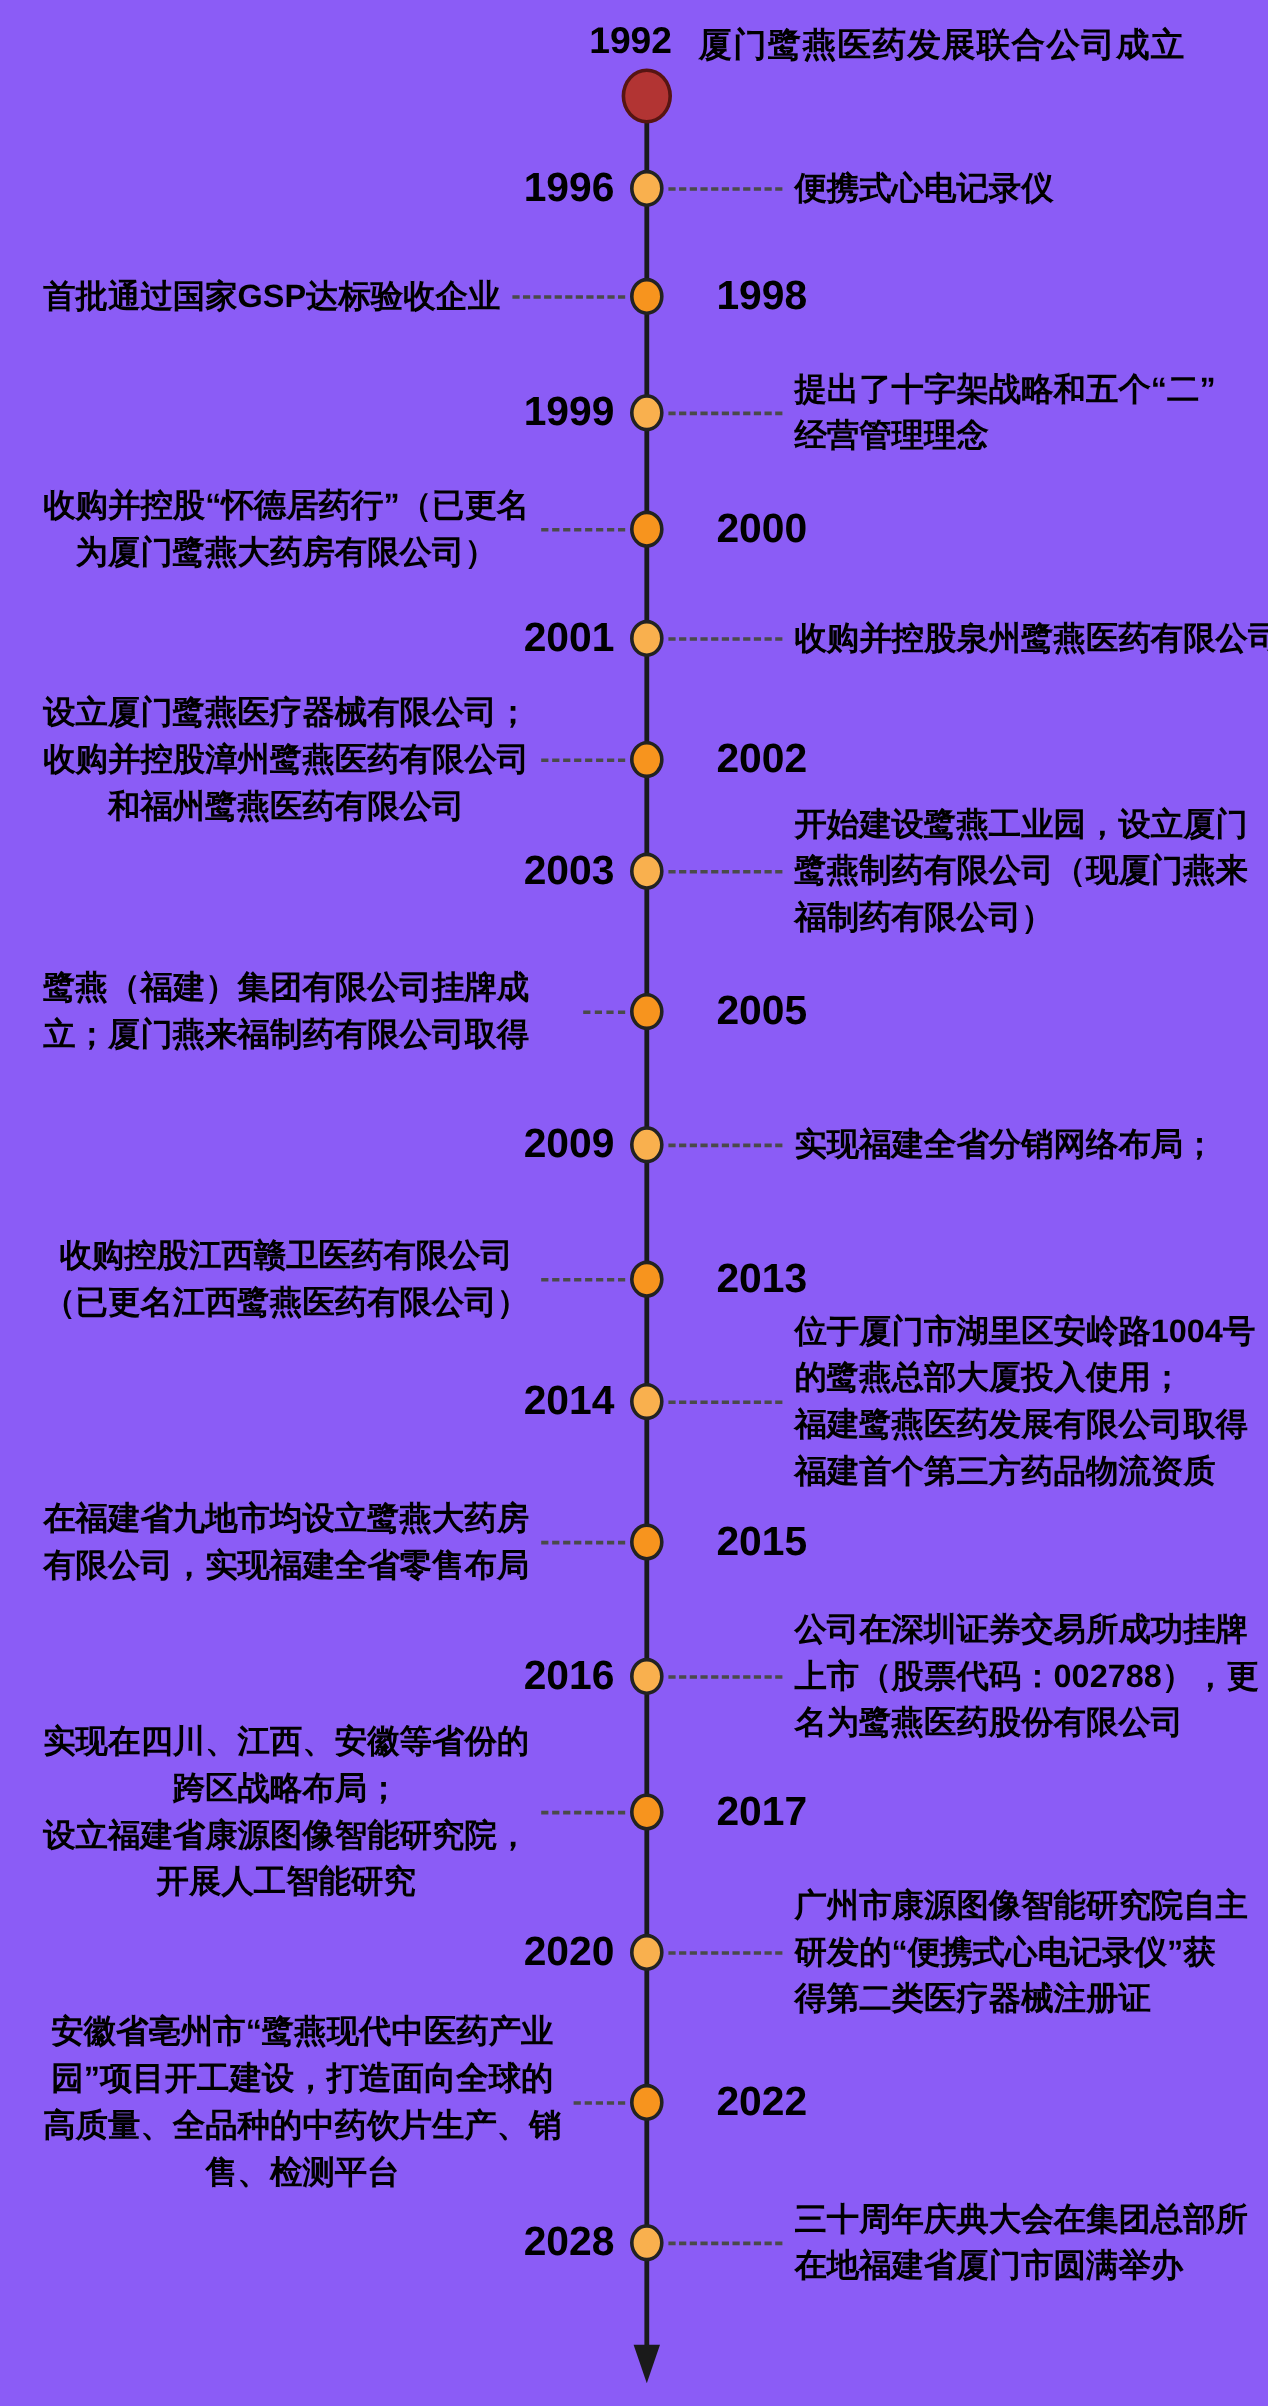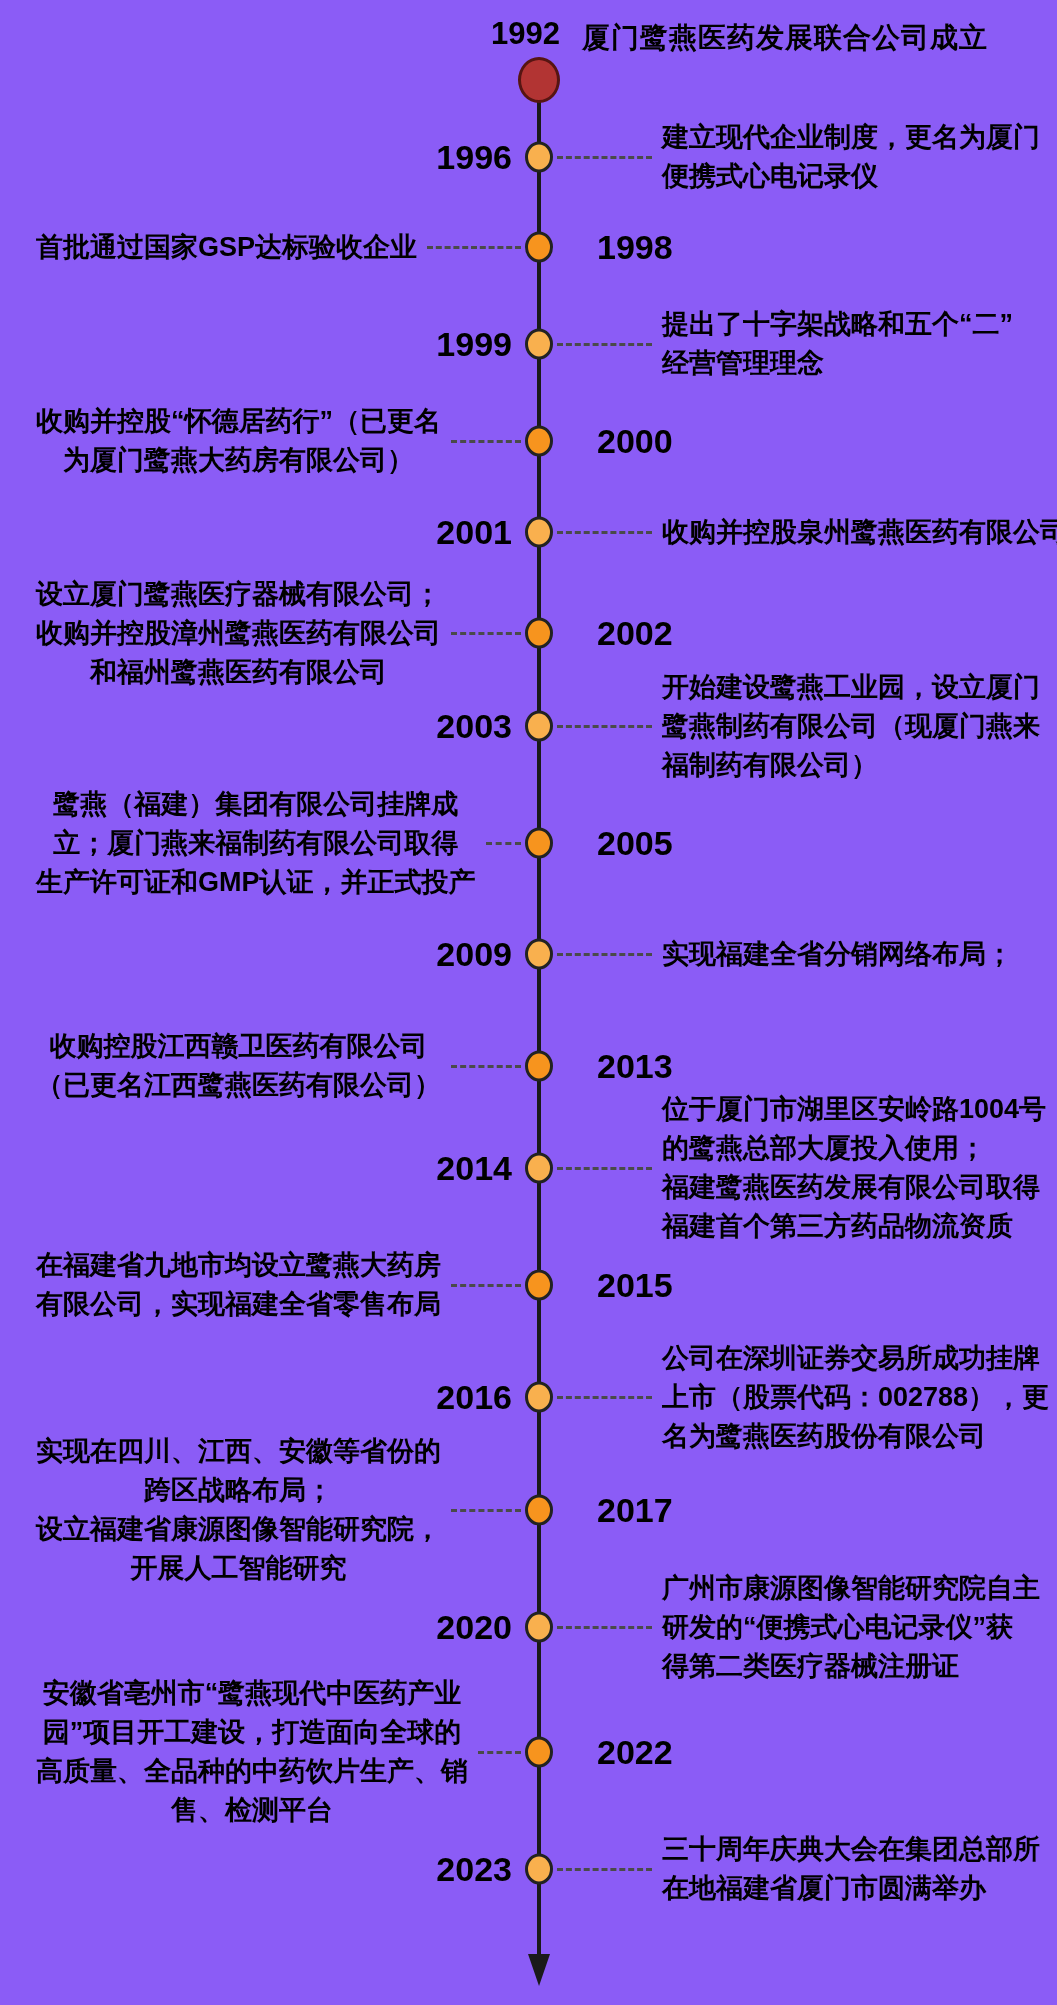--- a/index.html
+++ b/index.html
@@ -72,21 +72,20 @@
 <div id="stage" style="background: #8b5cf6;">
   <div class="hdr-year">1992</div>
   <div class="hdr-title">厦门鹭燕医药发展联合公司成立</div>
   <div class="axis" style="top: 80px; height: 1876px; background: rgb(26, 26, 26);"></div>
   <div class="arrowhead" style="top: 1954px; border-top-color: rgb(26, 26, 26);"></div>
   <div class="start-dot" style="top: 80px; background: rgb(178, 52, 51); border: 3px solid rgb(86, 21, 18);"></div>
   <div id="events">
       <div class="dot" style="top: 157px; background: rgb(249, 176, 78);"></div>
       <div class="year year-before" style="top: 157px;">1996</div>
       <div class="event-text text-right" style="top: 157px;">
-        <div class="line">建立现代企业制度，更名为厦门</div>
         <div class="line">便携式心电记录仪</div>
       </div>
       <div class="dash" style="top: 156px; border-top-color: rgb(74, 74, 74); left: 557px; width: 95px;"></div>
       <div class="dot" style="top: 247px; background: rgb(247, 148, 30);"></div>
       <div class="year year-after" style="top: 247px;">1998</div>
       <div class="event-text text-left" style="top: 247px;">
         <div class="line">首批通过国家GSP达标验收企业</div>
       </div>
       <div class="dash" style="top: 246px; border-top-color: rgb(74, 74, 74); left: 427px; width: 94px;"></div>
       <div class="dot" style="top: 344px; background: rgb(249, 176, 78);"></div>
@@ -123,21 +122,20 @@
         <div class="line">开始建设鹭燕工业园，设立厦门</div>
         <div class="line">鹭燕制药有限公司（现厦门燕来</div>
         <div class="line">福制药有限公司）</div>
       </div>
       <div class="dash" style="top: 725px; border-top-color: rgb(74, 74, 74); left: 557px; width: 95px;"></div>
       <div class="dot" style="top: 843px; background: rgb(247, 148, 30);"></div>
       <div class="year year-after" style="top: 843px;">2005</div>
       <div class="event-text text-left" style="top: 843px;">
         <div class="line">鹭燕（福建）集团有限公司挂牌成</div>
         <div class="line">立；厦门燕来福制药有限公司取得</div>
-        <div class="line">生产许可证和GMP认证，并正式投产</div>
       </div>
       <div class="dash" style="top: 842px; border-top-color: rgb(74, 74, 74); left: 486px; width: 35px;"></div>
       <div class="dot" style="top: 954px; background: rgb(249, 176, 78);"></div>
       <div class="year year-before" style="top: 954px;">2009</div>
       <div class="event-text text-right" style="top: 954px;">
         <div class="line">实现福建全省分销网络布局；</div>
       </div>
       <div class="dash" style="top: 953px; border-top-color: rgb(74, 74, 74); left: 557px; width: 95px;"></div>
       <div class="dot" style="top: 1066px; background: rgb(247, 148, 30);"></div>
       <div class="year year-after" style="top: 1066px;">2013</div>
@@ -190,20 +188,20 @@
       <div class="dot" style="top: 1752px; background: rgb(247, 148, 30);"></div>
       <div class="year year-after" style="top: 1752px;">2022</div>
       <div class="event-text text-left" style="top: 1752px;">
         <div class="line">安徽省亳州市“鹭燕现代中医药产业</div>
         <div class="line">园”项目开工建设，打造面向全球的</div>
         <div class="line">高质量、全品种的中药饮片生产、销</div>
         <div class="line">售、检测平台</div>
       </div>
       <div class="dash" style="top: 1751px; border-top-color: rgb(74, 74, 74); left: 478px; width: 43px;"></div>
       <div class="dot" style="top: 1869px; background: rgb(249, 176, 78);"></div>
-      <div class="year year-before" style="top: 1869px;">2023</div>
+      <div class="year year-before" style="top: 1869px;">2028</div>
       <div class="event-text text-right" style="top: 1869px;">
         <div class="line">三十周年庆典大会在集团总部所</div>
         <div class="line">在地福建省厦门市圆满举办</div>
       </div>
       <div class="dash" style="top: 1868px; border-top-color: rgb(74, 74, 74); left: 557px; width: 95px;"></div>
     </div>
 </div>
 
 </body></html>

